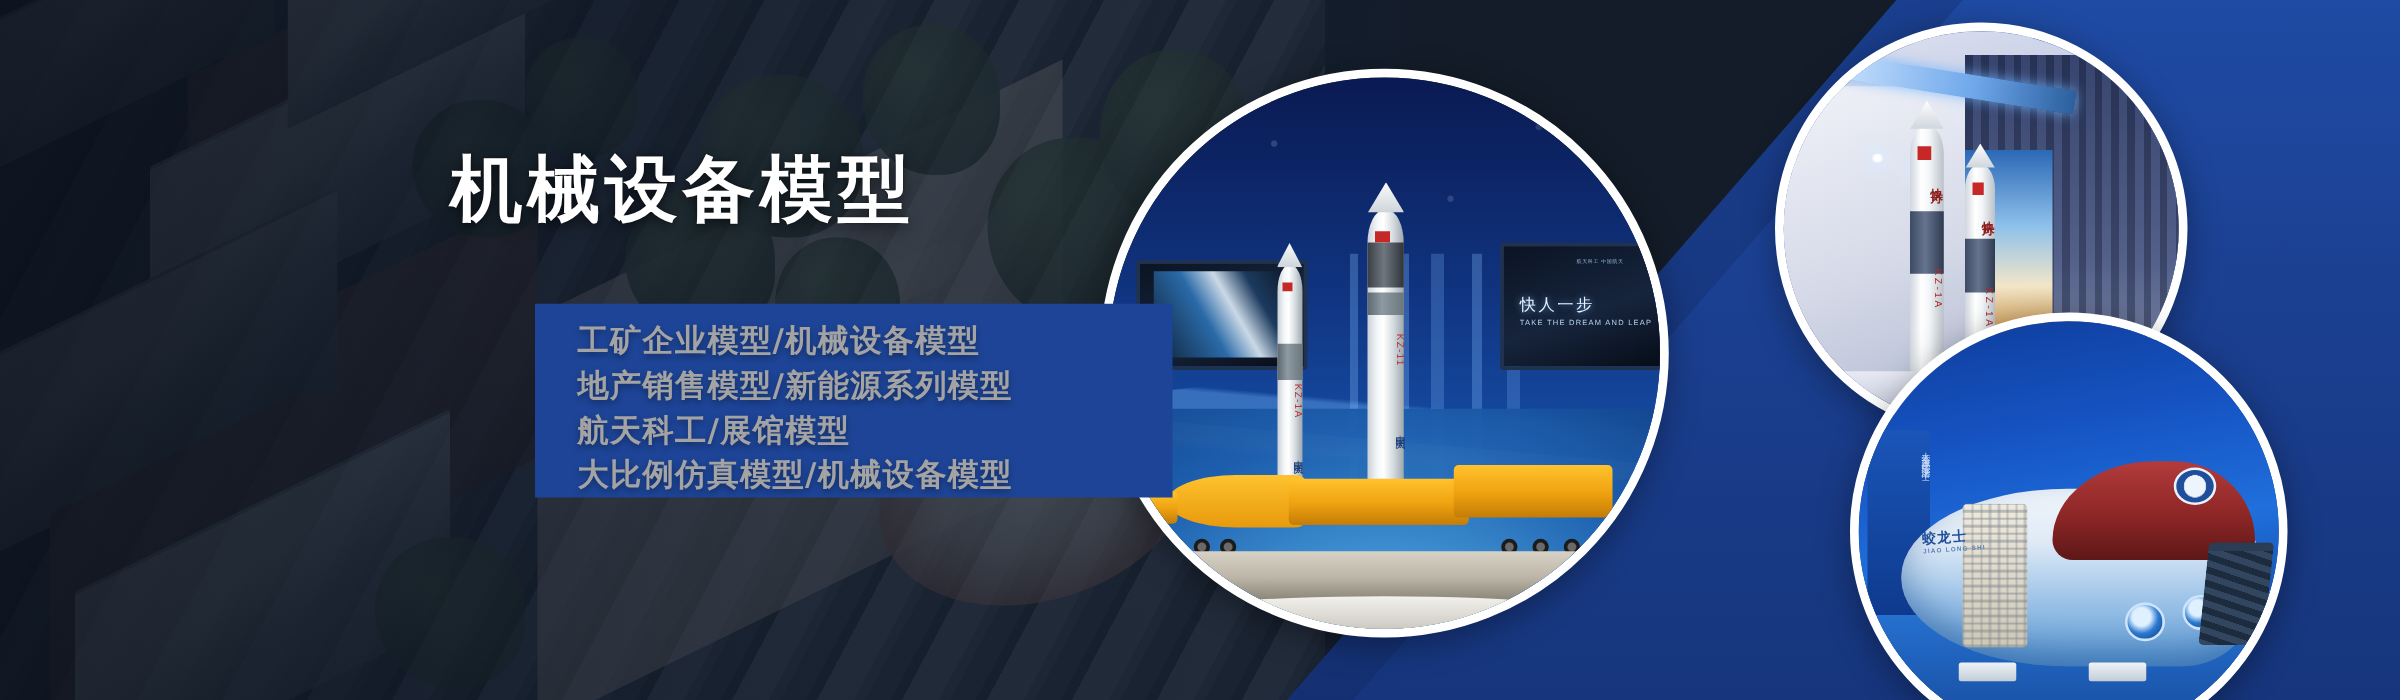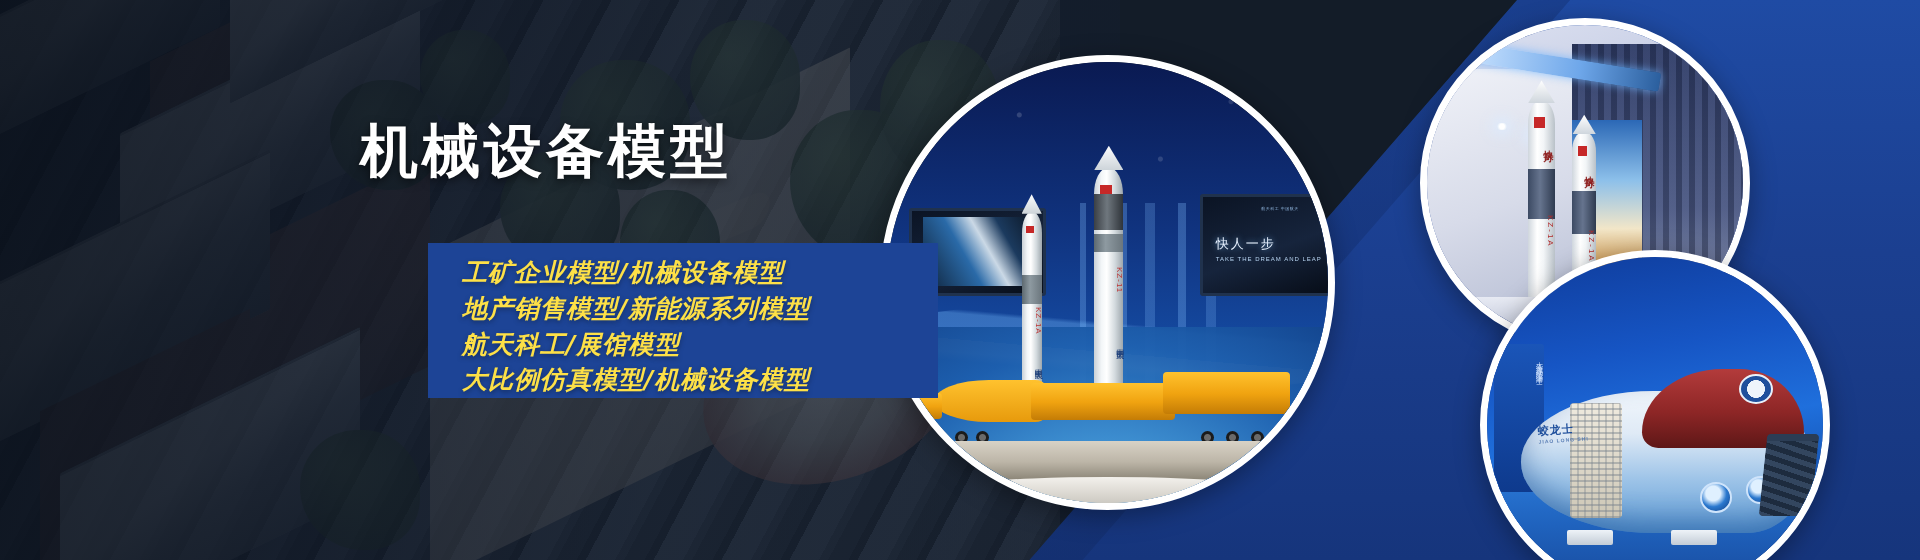--- a/index.html
+++ b/index.html
@@ -364,29 +364,28 @@
   }
 
   .service-box{
     position:absolute;
     left:428px; top:243px;
     width:510px; height:155px;
     background:#1d4496;
     padding:12px 0 0 34px;
   }
   .service-line{
-    color:#fde047;
+    color:#a3a3a3;
     font-size:25px;
     font-weight:bold;
     line-height:1.43;
     letter-spacing:1px;
     white-space:nowrap;
     text-shadow:0 2px 5px rgba(0,0,0,.35);
     font-family:"DejaVu Sans","Liberation Sans",sans-serif;
-    font-style:italic;
   }
 </style>
 </head>
 <body>
 
 <div class="banner">
 
   <div class="bg-arch">
     <div class="roofs">
       <div class="roof" style="left:-40px;  top:-30px;  width:260px; height:120px;"></div>

